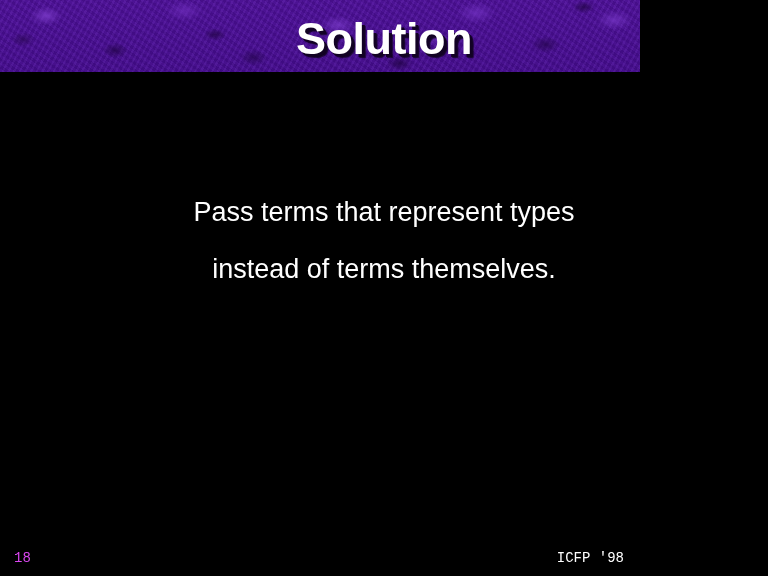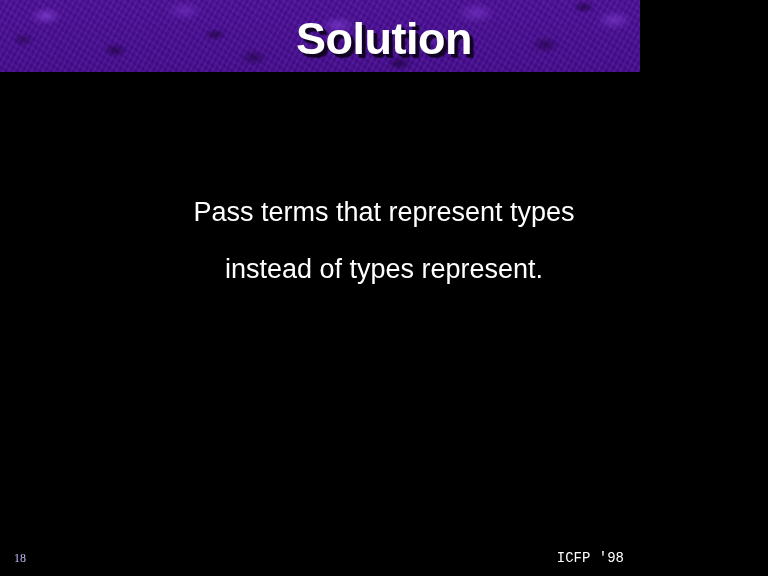--- a/index.html
+++ b/index.html
@@ -89,23 +89,23 @@
     line-height: 57px;
     letter-spacing: 0px;
     white-space: nowrap;
   }
 
   
   .footer-page {
     position: absolute;
     left: 14px;
     bottom: 10px;
-    font-family: Liberation Serif, serif;
-    font-size: 12px;
-    color: #c4b5fd;
+    font-family: Liberation Mono, monospace;
+    font-size: 14px;
+    color: #d946ef;
     line-height: 16px;
   }
 
   .footer-conf {
     position: absolute;
     right: 16px;
     bottom: 10px;
     font-family: Liberation Mono, monospace;
     font-size: 14px;
     color: #ffffff;
@@ -116,20 +116,20 @@
 <body>
 
 <div class="slide">
 
   <div class="title-banner">
     <div class="title-text">Solution</div>
   </div>
 
   <div class="body-block">
     <div class="body-line">Pass terms that represent types</div>
-    <div class="body-line">instead of types represent.</div>
+    <div class="body-line">instead of terms themselves.</div>
   </div>
 
   <div class="footer-page">18</div>
 
   <div class="footer-conf">ICFP '98</div>
 
 </div>
 
 </body></html>

